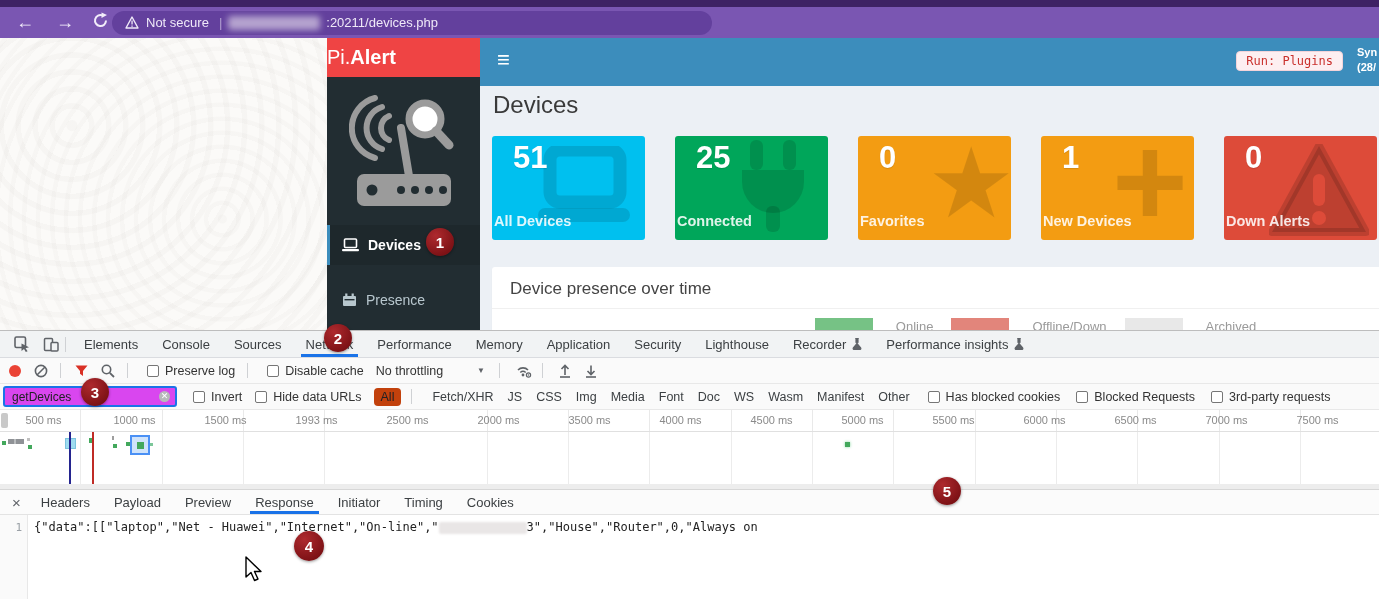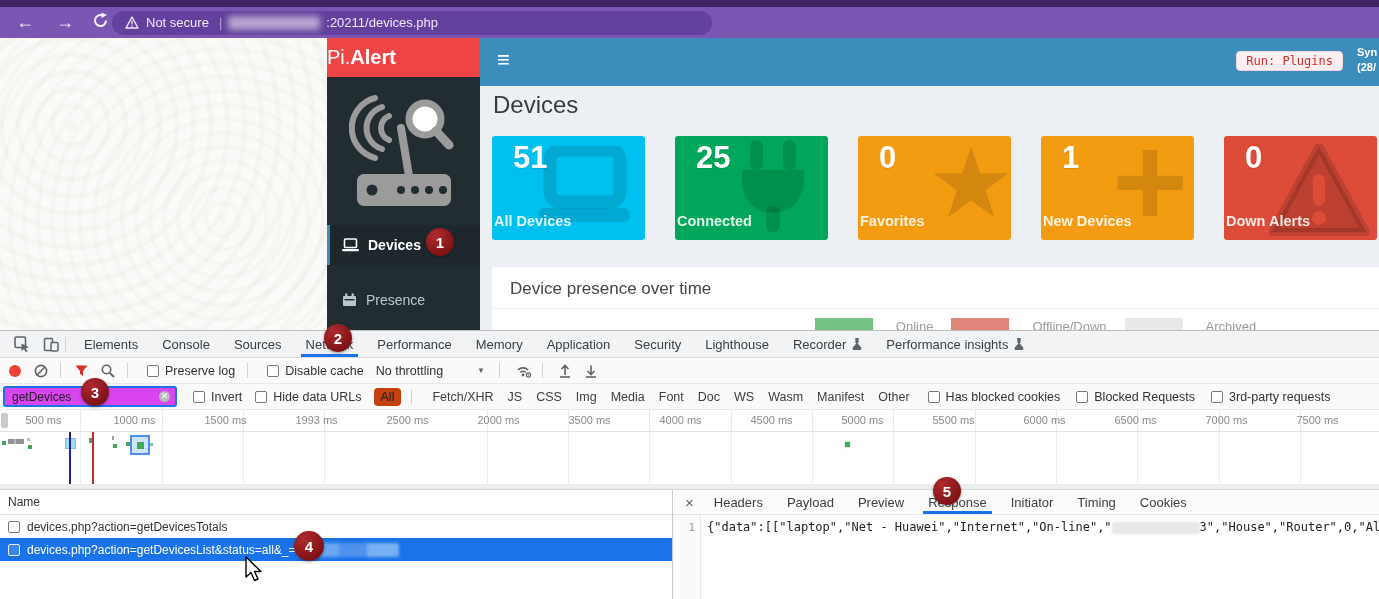--- a/index.html
+++ b/index.html
@@ -439,32 +439,20 @@
       <div class="mk" style="left:126px;top:10px;width:4px;height:4px;background:#43a85c;"></div>
       <div class="sel-req">
           <div></div>
         </div>
       <div class="mk" style="left:150px;top:11px;width:3px;height:3px;background:#7cc79a;"></div>
       <div class="mk" style="left:845px;top:10px;width:5px;height:5px;background:#43a85c;box-shadow:0 0 3px #7fd49a;"></div>
       <div class="strip"></div>
     </div>
 
     <div class="dt-lower">
-      <div class="req-pane">
-        <div class="req-header">Name</div>
-        <div class="req-row">
-          <input type="checkbox" class="cb" style="">
-          <span>devices.php?action=getDevicesTotals</span>
-        </div>
-        <div class="req-row selected">
-          <input type="checkbox" class="cb" style="">
-          <span>devices.php?action=getDevicesList&amp;status=all&amp;_=</span>
-          <span class="redact-blue"></span>
-        </div>
-      </div>
 
       <div class="detail-pane">
         <div class="detail-tabs">
           <span class="close-x">×</span>
           <span class="detail-tab">Headers</span>
           <span class="detail-tab">Payload</span>
           <span class="detail-tab">Preview</span>
           <span class="detail-tab active">Response</span>
           <span class="detail-tab">Initiator</span>
           <span class="detail-tab">Timing</span>

